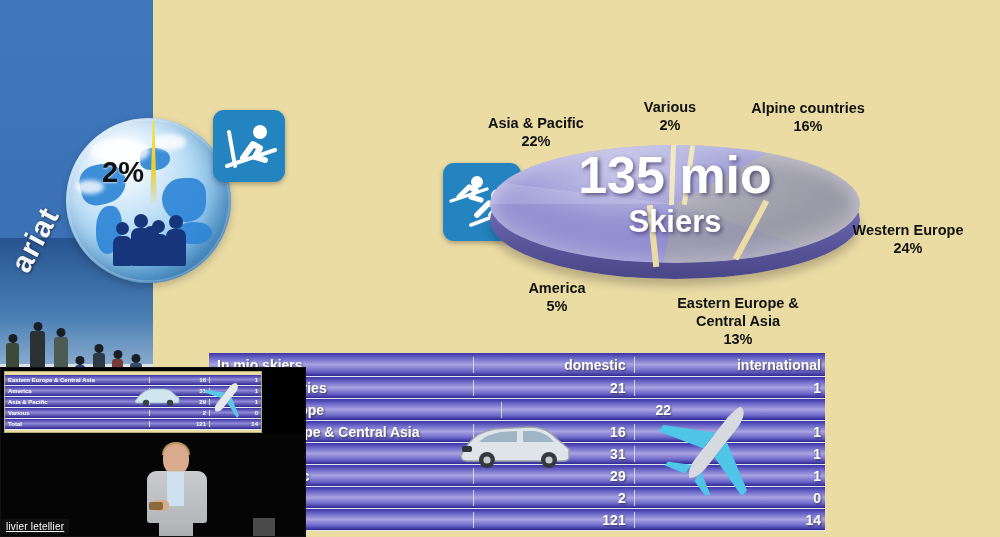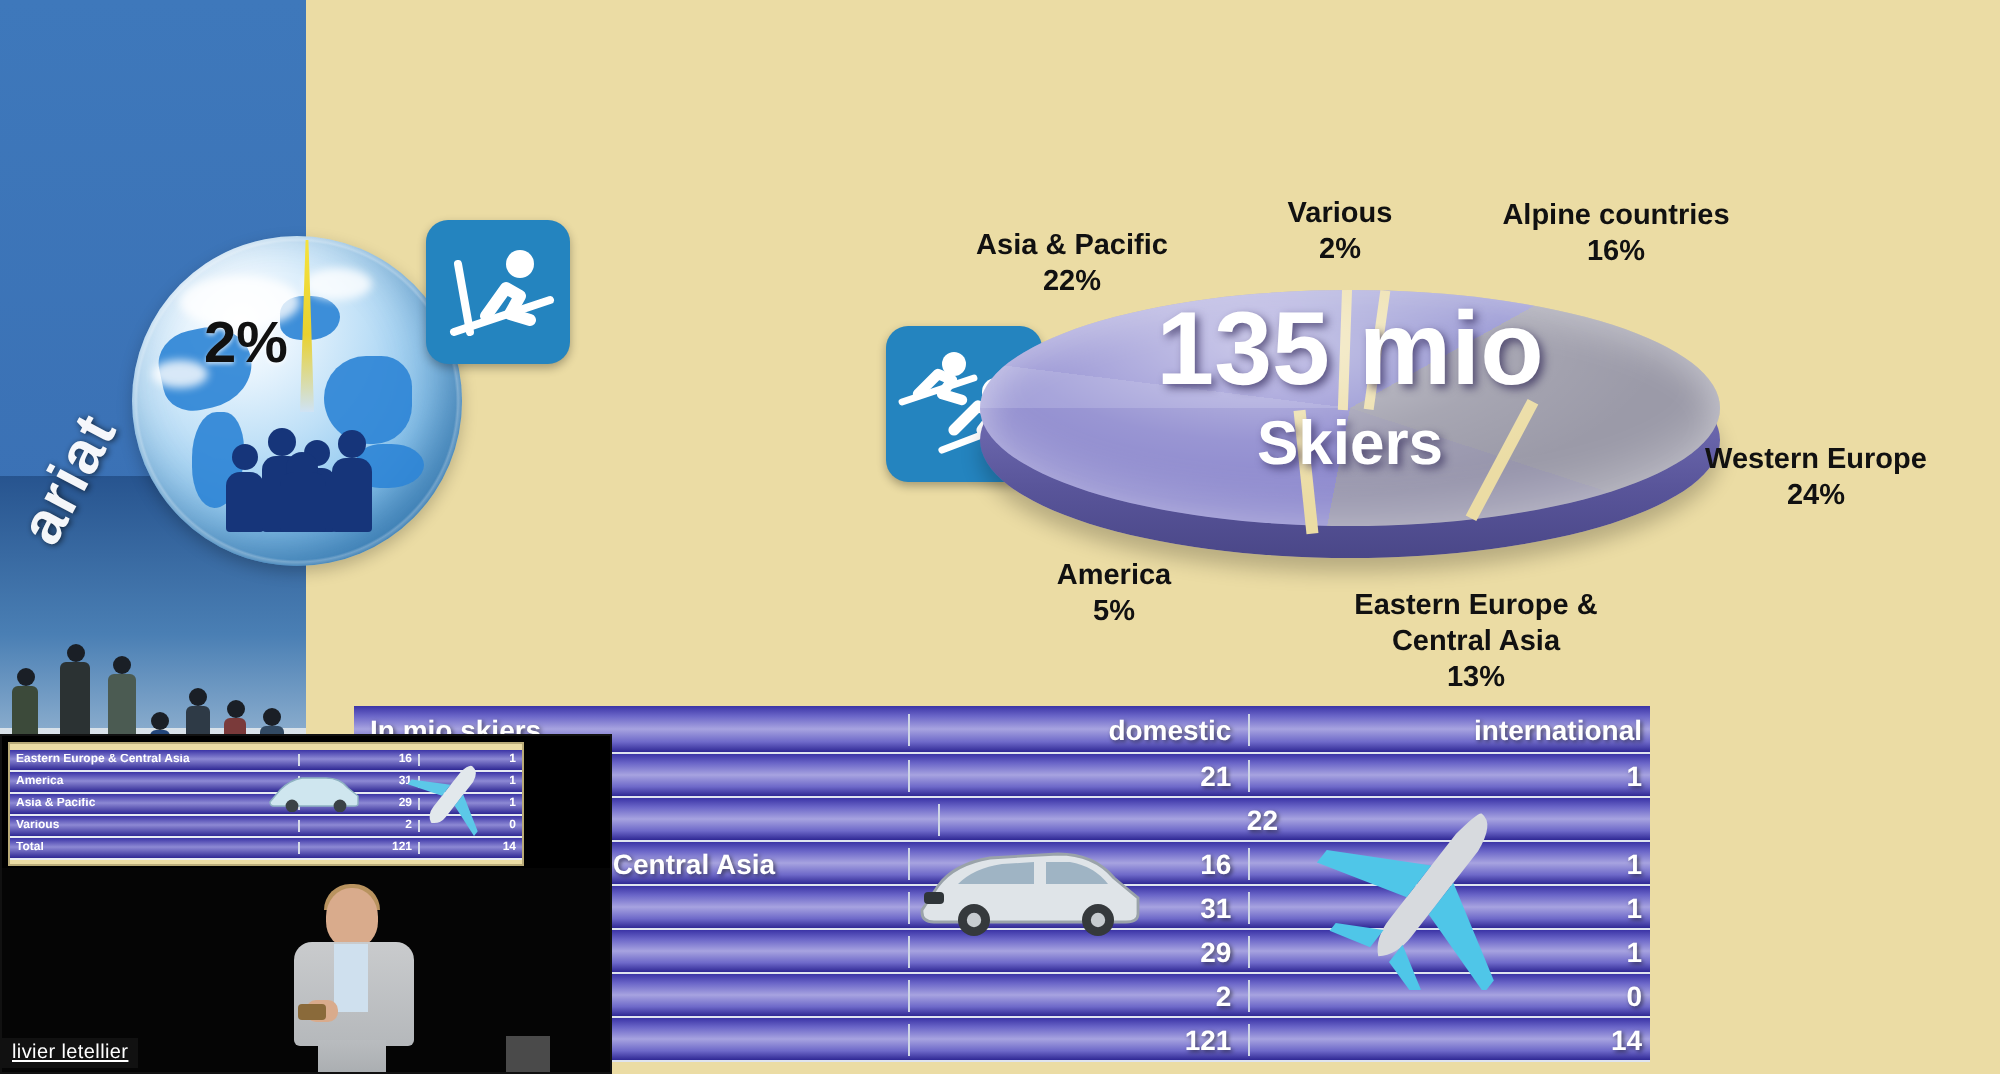--- a/index.html
+++ b/index.html
@@ -141,21 +141,21 @@
 
   
   .tbl{
     position:absolute;left:175px;top:353px;width:648px;
     border-left:2px solid #EBDCA4;border-right:2px solid #EBDCA4;
   }
   .trow{
     position:relative;height:21px;display:flex;align-items:center;
     background:linear-gradient(180deg,#3b34a6 0%,#6b66c8 22%,#a7a3e0 50%,#6e69c9 78%,#2f2894 100%);
     border-bottom:1px solid #dfe4ef;
-    color:#fff;font-size:14px;font-weight:bold;text-shadow:1px 1px 2px rgba(0,0,0,.55);
+    color:#fff;font-size:14px;font-weight:bold;text-shadow:1px 1px 2px rgba(0,0,0,.55);margin-left:32px;
   }
   .trow.header{height:23px;}
   .c-label{width:292px;padding-left:8px;box-sizing:border-box;white-space:nowrap;overflow:hidden;}
   .c-dom{width:178px;text-align:right;padding-right:8px;box-sizing:border-box;
     border-left:1px solid #cfd6e6;}
   .c-int{width:212px;text-align:right;padding-right:4px;box-sizing:border-box;
     border-left:1px solid #cfd6e6;}
 
   .car{
     position:absolute;left:455px;top:413px;width:120px;height:56px;pointer-events:none;

